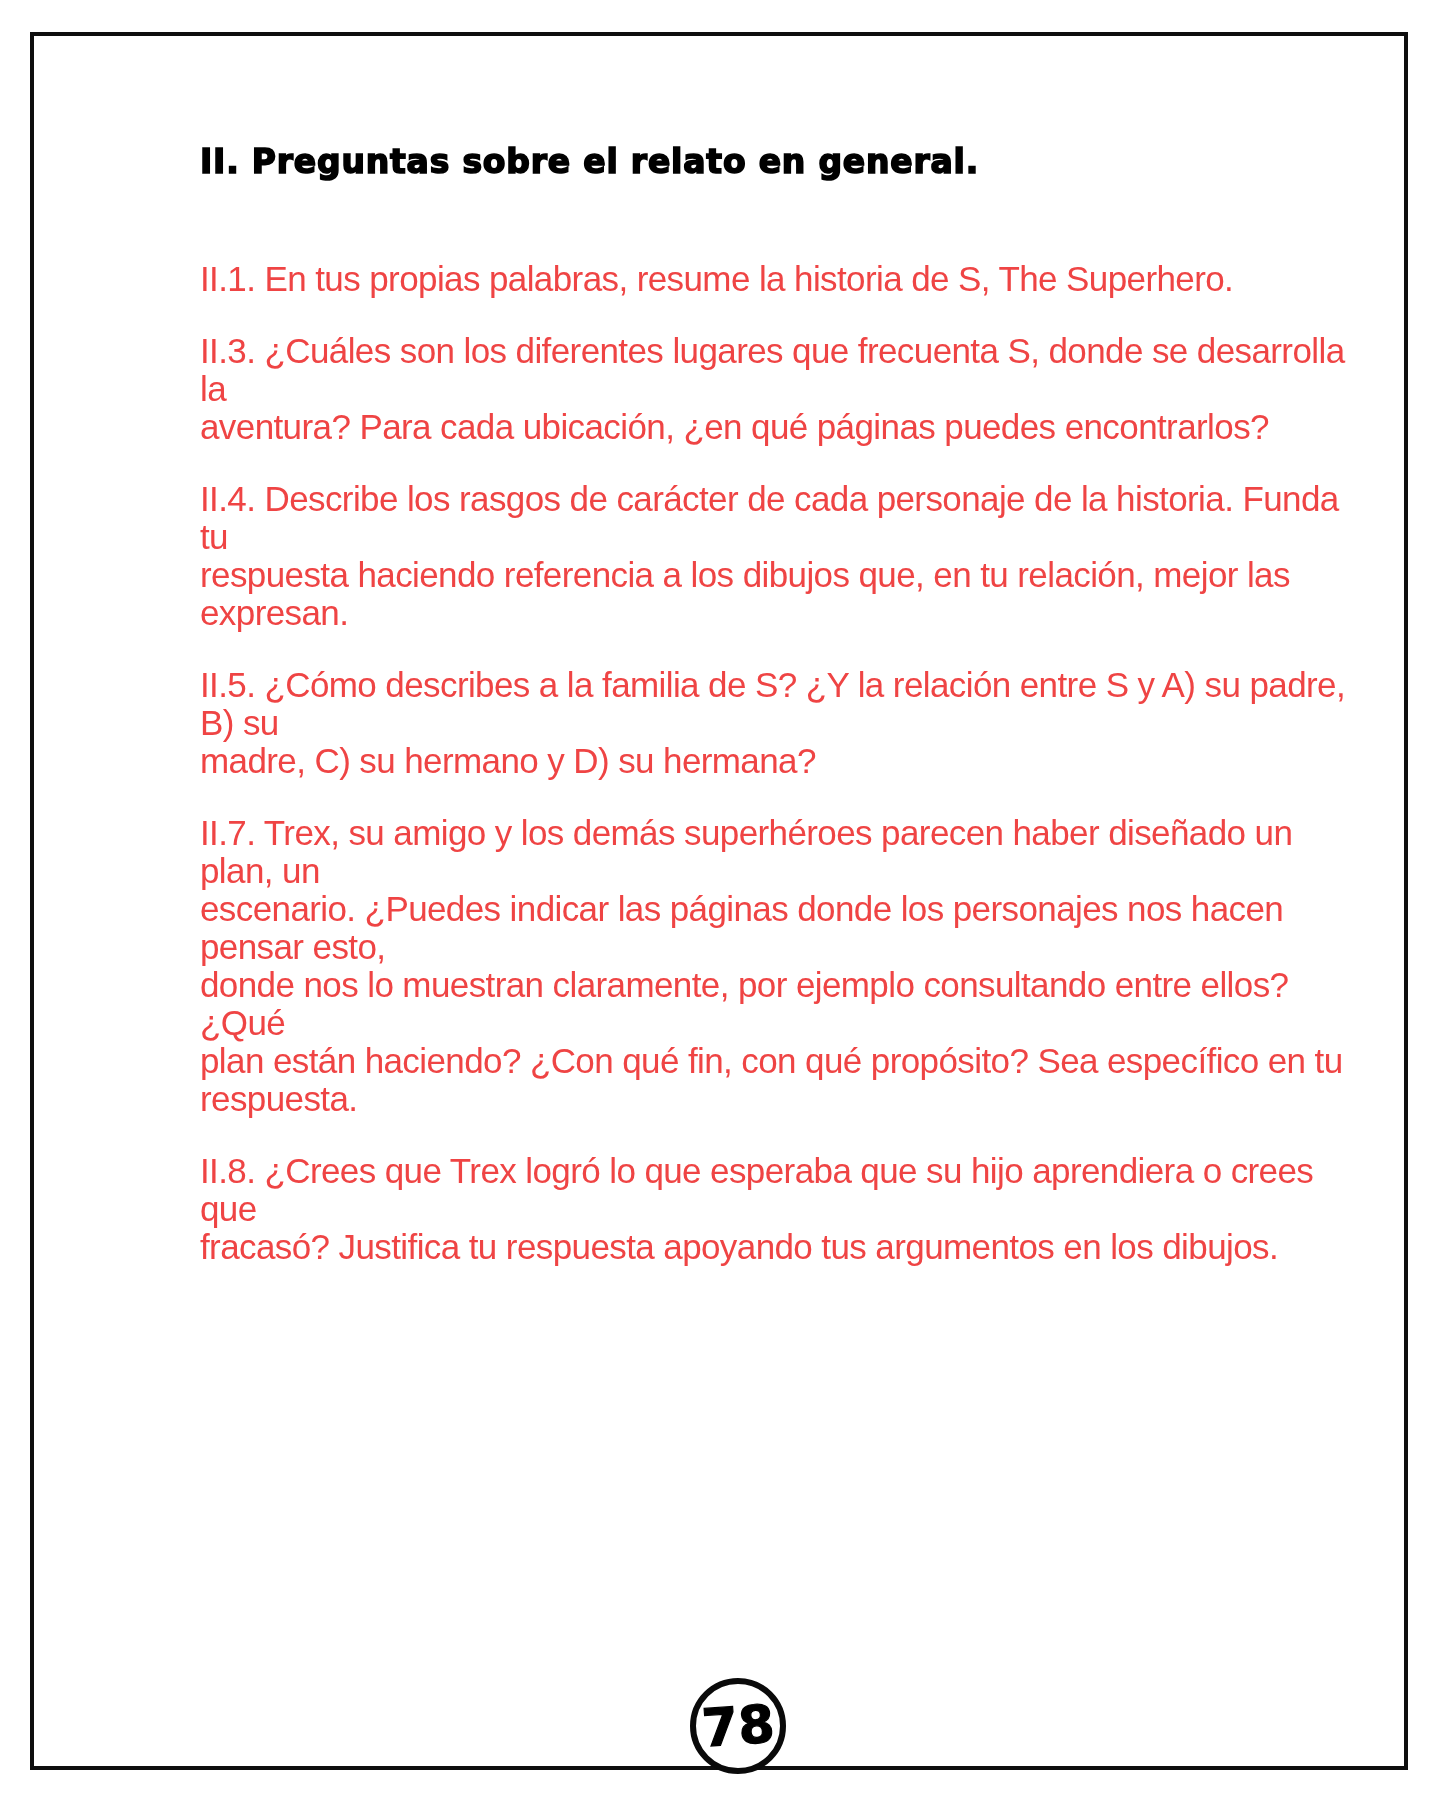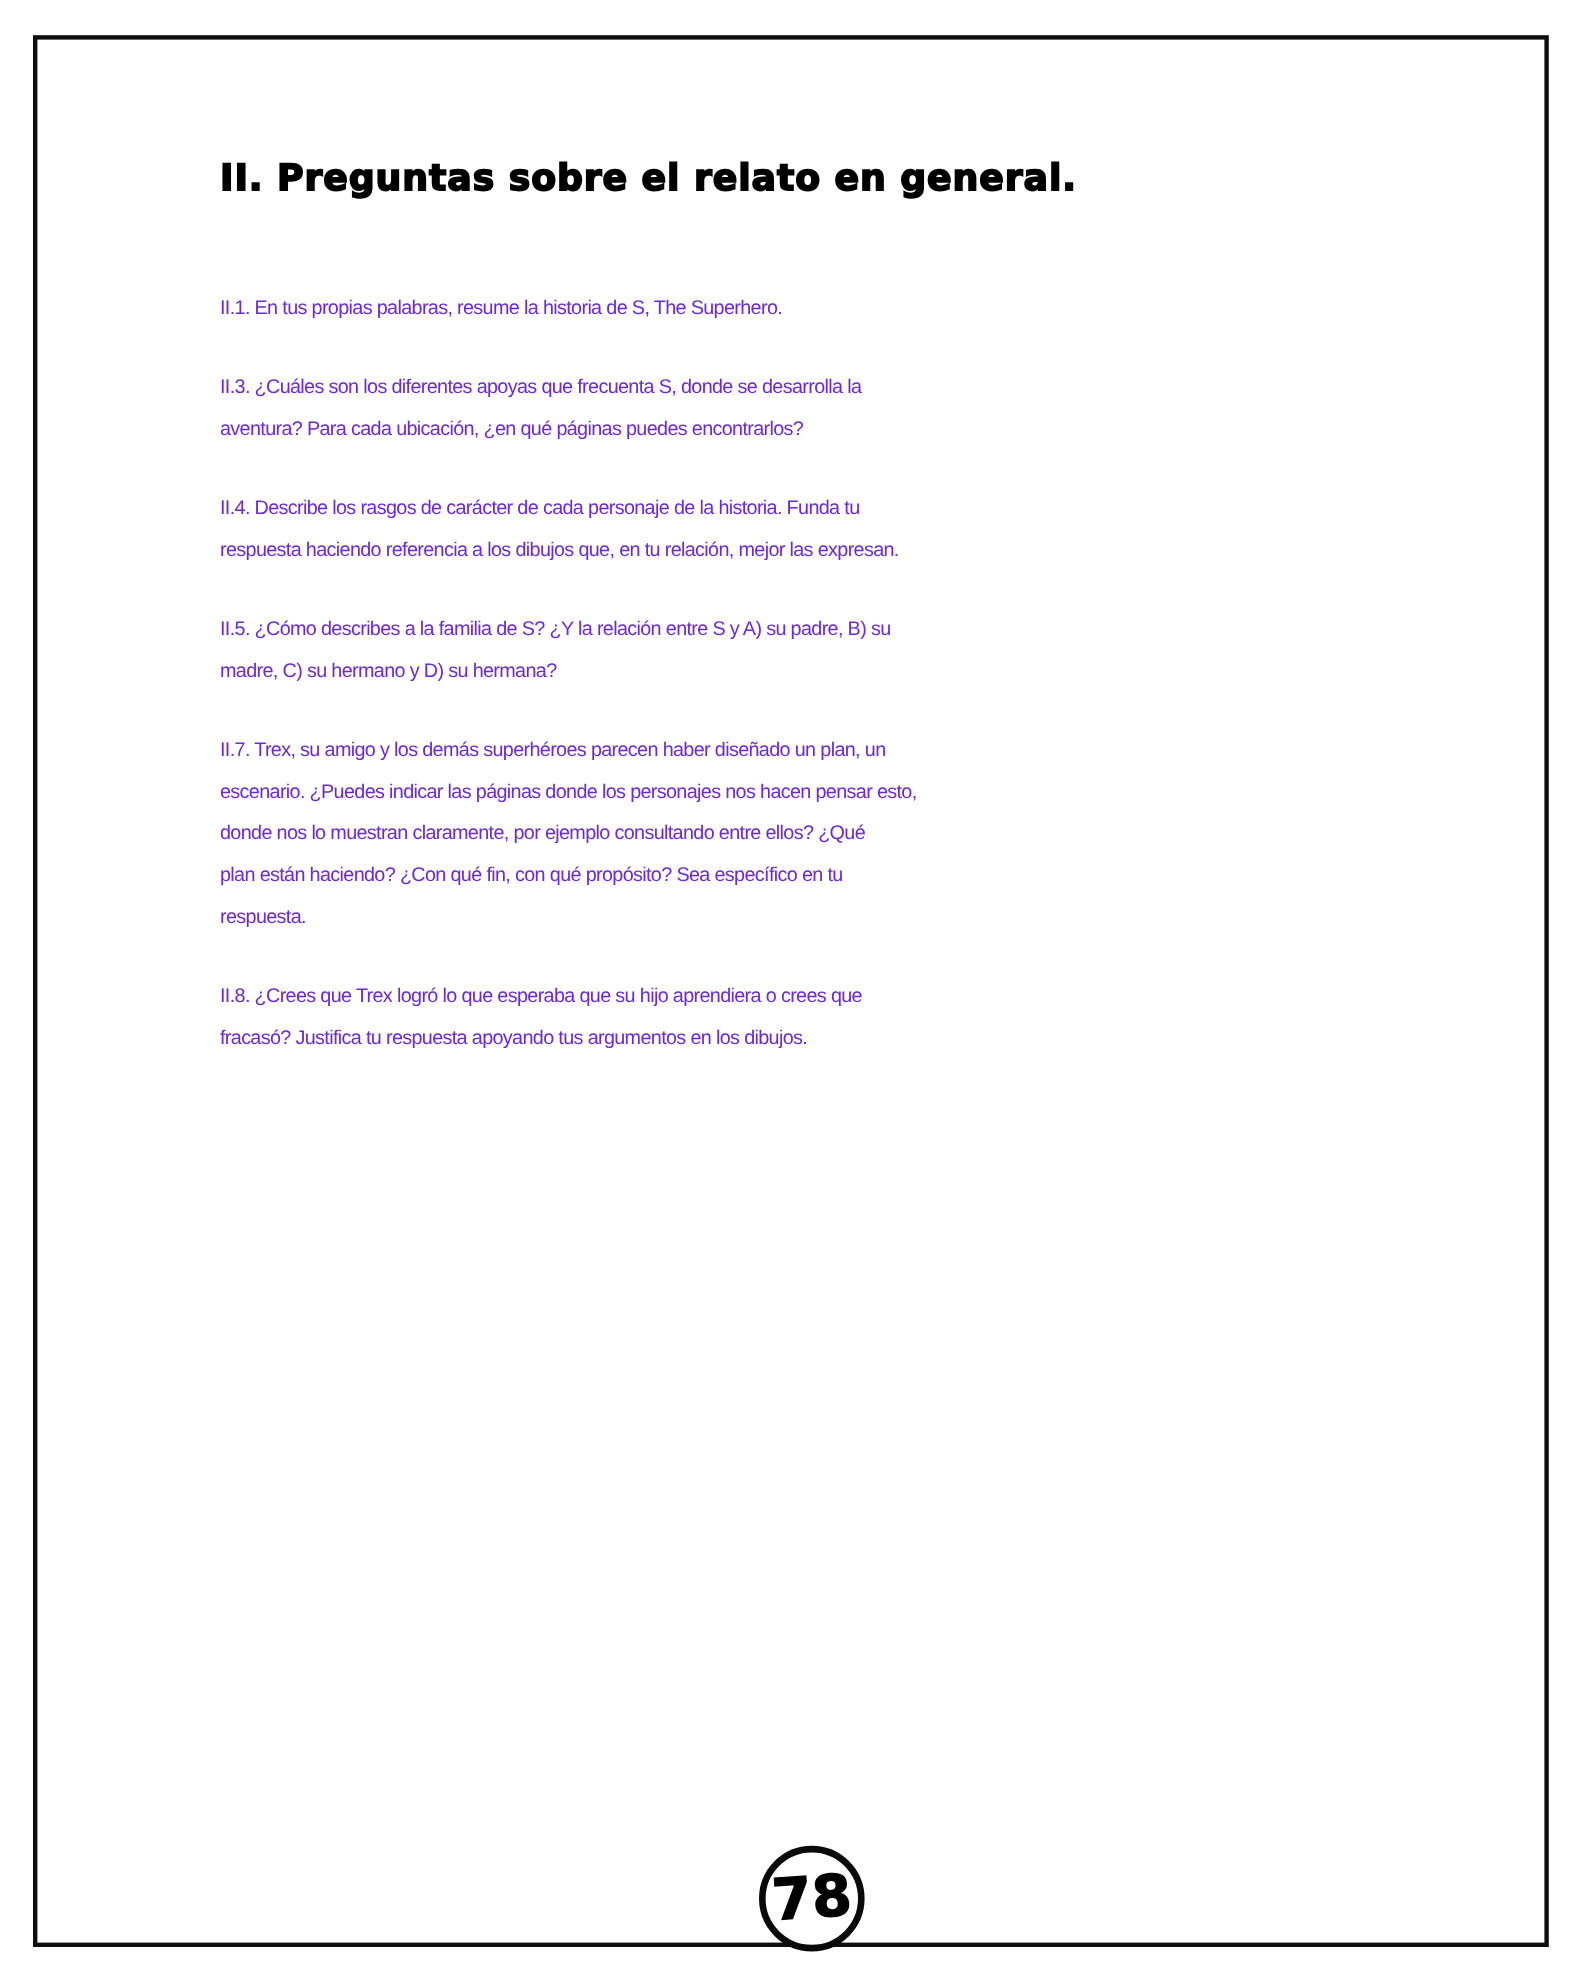--- a/index.html
+++ b/index.html
@@ -36,26 +36,26 @@
     font-family: "DejaVu Sans", sans-serif;
     font-weight: bold;
     -webkit-text-stroke: 1.6px #000;
     font-size: 33px;
     line-height: 44px;
     letter-spacing: 0.8px;
     color: #000;
     margin: 0 0 76px 0;
   }
   .question {
-    font-size: 18px;
+    font-size: 35px;
     line-height: 38px;
     letter-spacing: -0.6px;
     white-space: pre-line;
     margin: 0 0 34px 0;
-    color: #6d28d9;
+    color: #ef4444;
   }
   .page-number-badge {
     position: absolute;
     left: 690px;
     top: 1678px;
     width: 96px;
     height: 96px;
     background: #ffffff;
     border: 6px solid #0a0a0a;
     border-radius: 50%;
@@ -78,21 +78,21 @@
 </head>
 <body>
 
 <div class="page">
   <div class="frame"></div>
 
   <div class="content">
     <h2 class="section-title">II. Preguntas sobre el relato en general.</h2>
 
     <p class="question">II.1. En tus propias palabras, resume la historia de S, The Superhero.</p>
-    <p class="question">II.3. ¿Cuáles son los diferentes apoyas que frecuenta S, donde se desarrolla la
+    <p class="question">II.3. ¿Cuáles son los diferentes lugares que frecuenta S, donde se desarrolla la
 aventura? Para cada ubicación, ¿en qué páginas puedes encontrarlos?</p>
     <p class="question">II.4. Describe los rasgos de carácter de cada personaje de la historia. Funda tu
 respuesta haciendo referencia a los dibujos que, en tu relación, mejor las expresan.</p>
     <p class="question">II.5. ¿Cómo describes a la familia de S? ¿Y la relación entre S y A) su padre, B) su
 madre, C) su hermano y D) su hermana?</p>
     <p class="question">II.7. Trex, su amigo y los demás superhéroes parecen haber diseñado un plan, un
 escenario. ¿Puedes indicar las páginas donde los personajes nos hacen pensar esto,
 donde nos lo muestran claramente, por ejemplo consultando entre ellos? ¿Qué
 plan están haciendo? ¿Con qué fin, con qué propósito? Sea específico en tu
 respuesta.</p>

